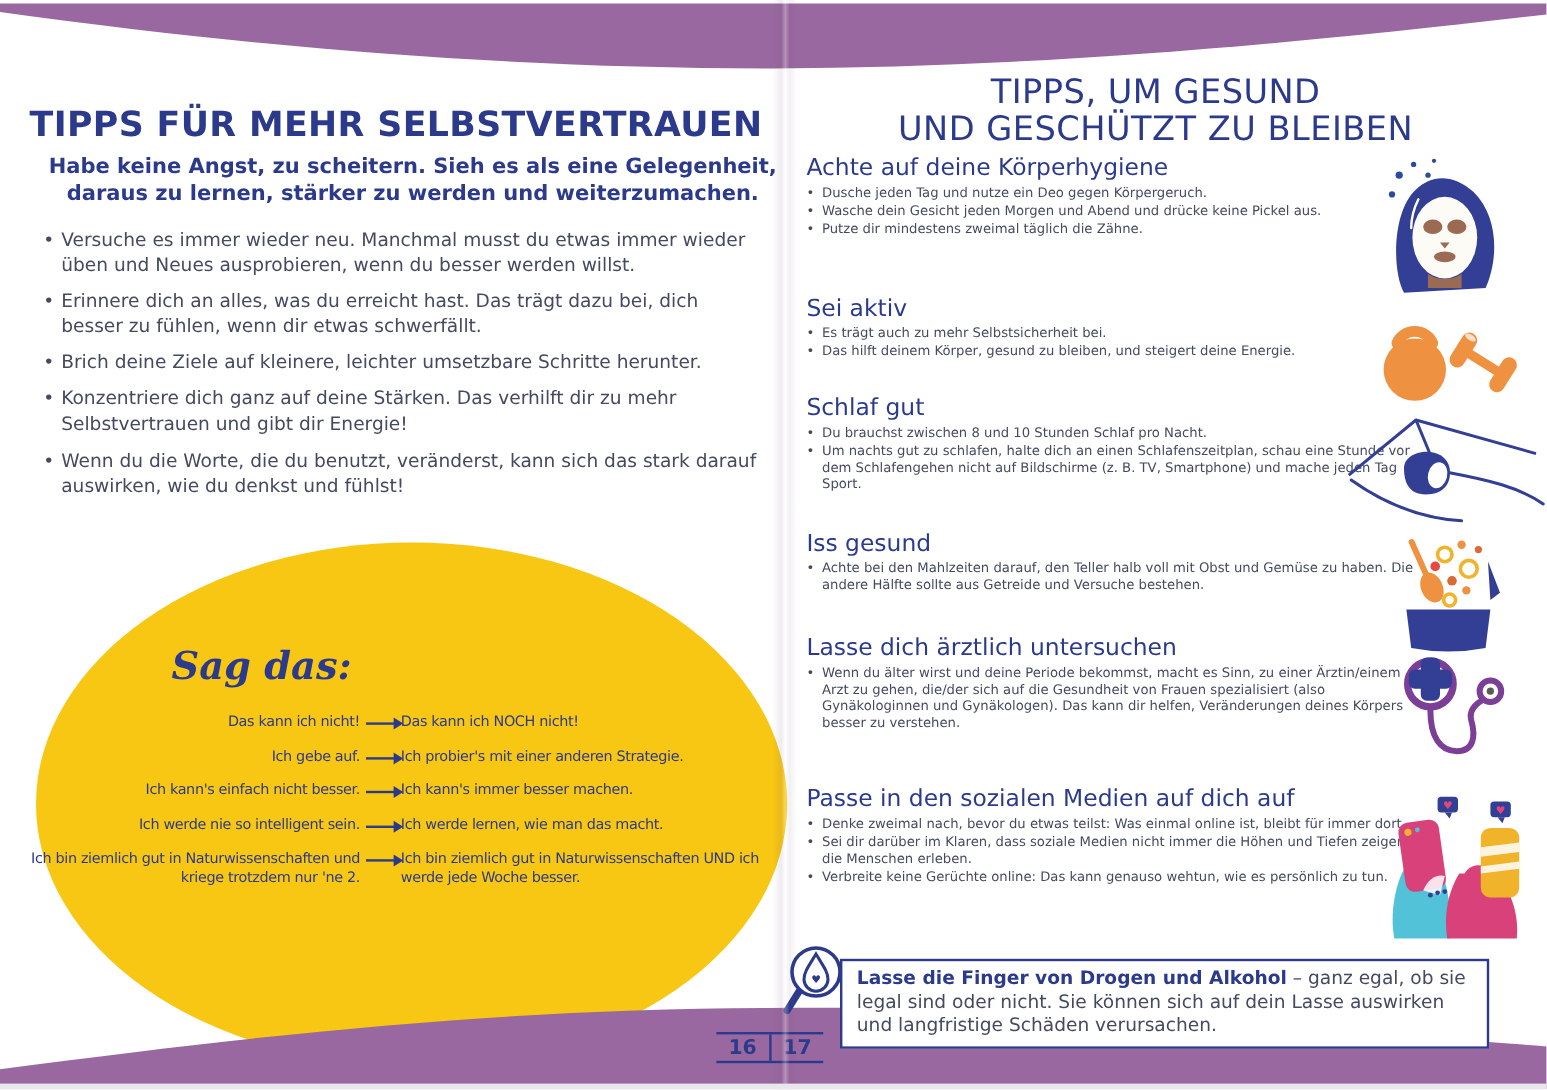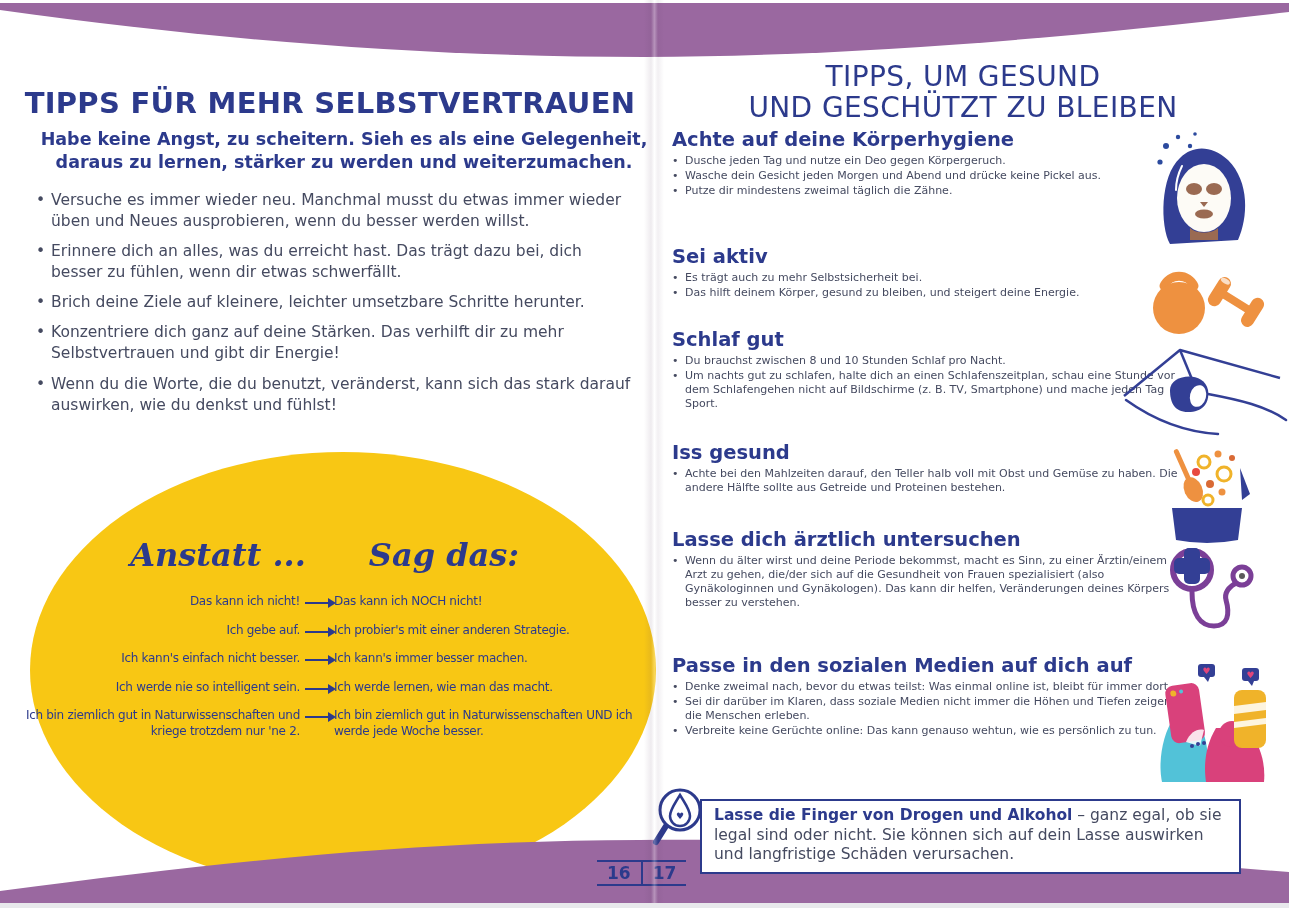--- a/index.html
+++ b/index.html
@@ -56,21 +56,21 @@
   .arrow::after{
     content:"";position:absolute;right:-7px;top:-4px;
     border-left:8px solid #2c3a8c;border-top:5px solid transparent;border-bottom:5px solid transparent;
   }
   
   #right-title{
     position:absolute;left:668px;top:62px;width:590px;text-align:center;
     font-size:28px;font-weight:normal;letter-spacing:0.4px;line-height:1.1;color:#2c3a8c;z-index:2;
   }
   .section{position:absolute;left:672px;width:510px;z-index:2;}
-  .section h3{margin:0 0 3px 0;font-size:19.5px;font-weight:bold;color:#2c3a8c;}
+  .section h3{margin:0 0 3px 0;font-size:19.5px;font-weight:normal;color:#2c3a8c;}
   .section ul{list-style:none;margin:0;padding:0;font-size:11px;line-height:1.27;color:#454a60;}
   .section ul li{position:relative;padding-left:13px;margin-bottom:1px;}
   .section ul li::before{content:"•";position:absolute;left:0;top:0;color:#454a60;}
   #section-hygiene{top:128px;}
   #section-aktiv{top:245px;}
   #section-schlaf{top:328px;}
   #section-essen{top:441px;}
   #section-arzt{top:528px;}
   #section-medien{top:654px;}
   
@@ -112,21 +112,20 @@
 
   <ul id="left-bullets">
     <li>Versuche es immer wieder neu. Manchmal musst du etwas immer wieder üben und Neues ausprobieren, wenn du besser werden willst.</li>
     <li>Erinnere dich an alles, was du erreicht hast. Das trägt dazu bei, dich besser zu fühlen, wenn dir etwas schwerfällt.</li>
     <li>Brich deine Ziele auf kleinere, leichter umsetzbare Schritte herunter.</li>
     <li>Konzentriere dich ganz auf deine Stärken. Das verhilft dir zu mehr Selbstvertrauen und gibt dir Energie!</li>
     <li>Wenn du die Worte, die du benutzt, veränderst, kann sich das stark darauf auswirken, wie du denkst und fühlst!</li>
   </ul>
 
   <div id="swap-headers">
-    <div class="sh">Anstatt ...</div>
     <div class="sh">Sag das:</div>
   </div>
 
   <div id="swap-table">
     <div class="swap-left">Das kann ich nicht!</div>
     <div class="arrow-cell">
         <span class="arrow"></span>
       </div>
     <div class="swap-right">Das kann ich NOCH nicht!</div>
 
@@ -181,21 +180,21 @@
     <h3>Schlaf gut</h3>
     <ul>
       <li>Du brauchst zwischen 8 und 10 Stunden Schlaf pro Nacht.</li>
       <li>Um nachts gut zu schlafen, halte dich an einen Schlafenszeitplan, schau eine Stunde vor dem Schlafengehen nicht auf Bildschirme (z. B. TV, Smartphone) und mache jeden Tag Sport.</li>
     </ul>
   </div>
 
   <div class="section" id="section-essen">
     <h3>Iss gesund</h3>
     <ul>
-      <li>Achte bei den Mahlzeiten darauf, den Teller halb voll mit Obst und Gemüse zu haben. Die andere Hälfte sollte aus Getreide und Proteinen bestehen.</li>
+      <li>Achte bei den Mahlzeiten darauf, den Teller halb voll mit Obst und Gemüse zu haben. Die andere Hälfte sollte aus Getreide und Versuche bestehen.</li>
     </ul>
   </div>
 
   <div class="section" id="section-arzt">
     <h3>Lasse dich ärztlich untersuchen</h3>
     <ul>
       <li>Wenn du älter wirst und deine Periode bekommst, macht es Sinn, zu einer Ärztin/einem Arzt zu gehen, die/der sich auf die Gesundheit von Frauen spezialisiert (also Gynäkologinnen und Gynäkologen). Das kann dir helfen, Veränderungen deines Körpers besser zu verstehen.</li>
     </ul>
   </div>
 

